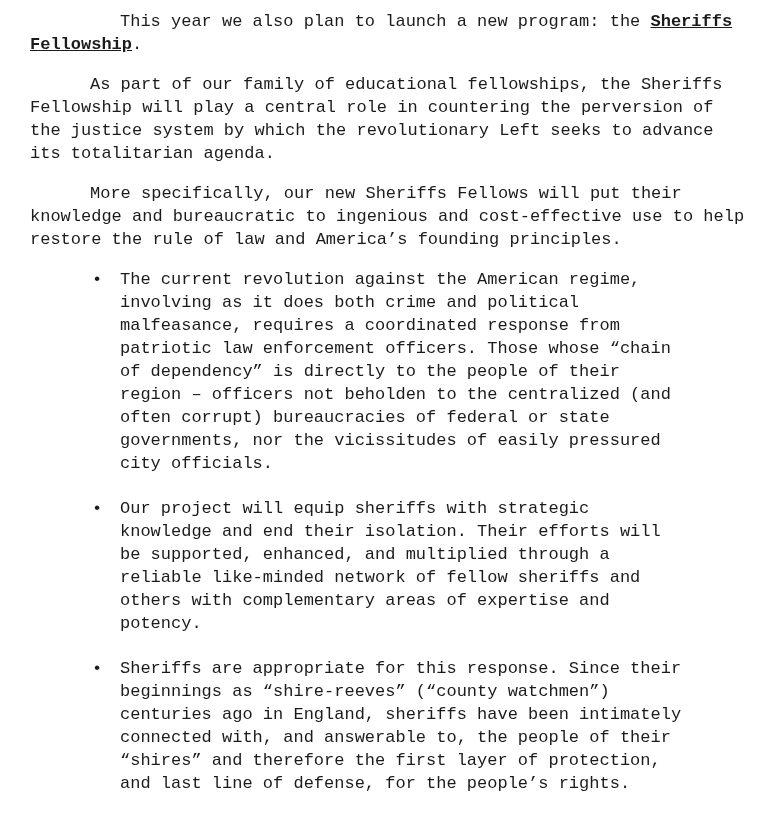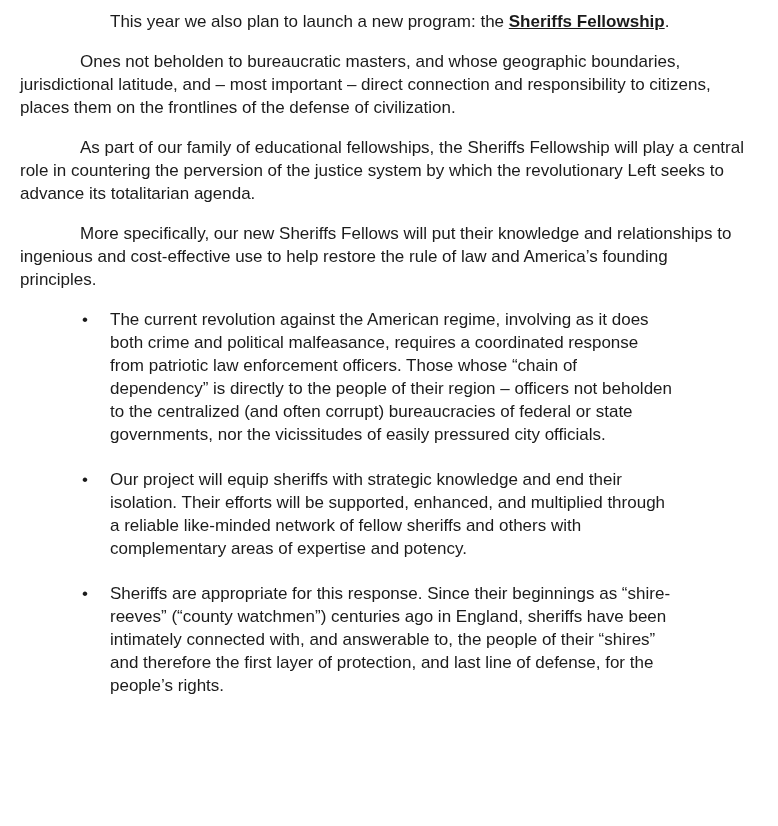--- a/index.html
+++ b/index.html
@@ -6,24 +6,24 @@
     margin: 0;
     padding: 0;
     background: #ffffff;
   }
   .page {
     width: 778px;
     height: 826px;
     box-sizing: border-box;
     background: #ffffff;
     color: #1b1b1b;
-    font-family: Liberation Sans, sans-serif;
+    font-family: Liberation Mono, monospace;
     font-size: 17px;
     line-height: 23px;
-    padding: 10px 30px 10px 20px;
+    padding: 10px 30px 10px 30px;
     overflow: hidden;
   }
   .para {
     margin: 0 0 17px 0;
     text-align: left;
   }
   .indent-lg { text-indent: 90px; }
   .indent { text-indent: 60px; }
   .highlight {
     font-weight: bold;
@@ -50,25 +50,24 @@
   }
 </style>
 </head>
 <body>
 
 <div class="page">
 
   <p class="para indent-lg"><span>This year we also plan to launch a new program: the </span><span class="highlight">Sheriffs Fellowship</span><span>.</span></p>
 
 
-  <p class="para indent">Ones not beholden to bureaucratic masters, and whose geographic boundaries, jurisdictional latitude, and – most important – direct connection and responsibility to citizens, places them on the frontlines of the defense of civilization.</p>
 
   <p class="para indent">As part of our family of educational fellowships, the Sheriffs Fellowship will play a central role in countering the perversion of the justice system by which the revolutionary Left seeks to advance its totalitarian agenda.</p>
 
-  <p class="para indent">More specifically, our new Sheriffs Fellows will put their knowledge and relationships to ingenious and cost-effective use to help restore the rule of law and America’s founding principles.</p>
+  <p class="para indent">More specifically, our new Sheriffs Fellows will put their knowledge and bureaucratic to ingenious and cost-effective use to help restore the rule of law and America’s founding principles.</p>
 
   <ul class="bullets">
     <li class="bullet-item"><span>The current revolution against the American regime, involving as it does both crime and political malfeasance, requires a coordinated response from patriotic law enforcement officers. Those whose “chain of dependency” is directly to the people of their region – officers not beholden to the centralized (and often corrupt) bureaucracies of federal or state governments, nor the vicissitudes of easily pressured city officials.</span></li>
     <li class="bullet-item"><span>Our project will equip sheriffs with strategic knowledge and end their isolation. Their efforts will be supported, enhanced, and multiplied through a reliable like-minded network of fellow sheriffs and others with complementary areas of expertise and potency.</span></li>
     <li class="bullet-item"><span>Sheriffs are appropriate for this response. Since their beginnings as “shire-reeves” (“county watchmen”) centuries ago in England, sheriffs have been intimately connected with, and answerable to, the people of their “shires” and therefore the first layer of protection, and last line of defense, for the people’s rights.</span></li>
   </ul>
 
 </div>
 
 </body></html>

